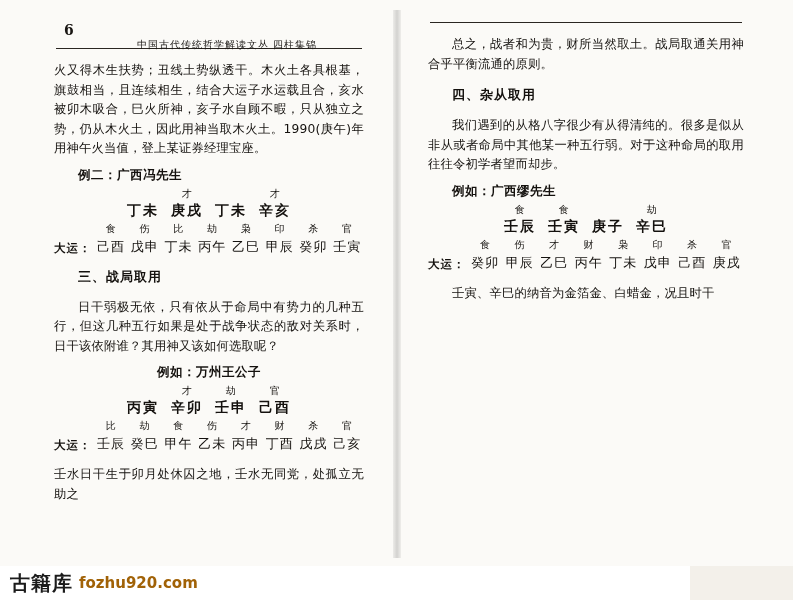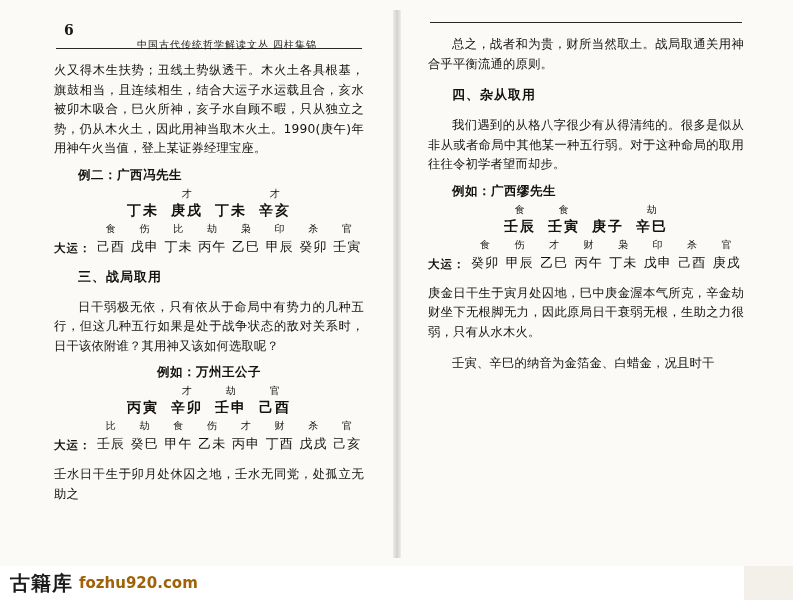--- a/index.html
+++ b/index.html
@@ -155,21 +155,21 @@
   }
   .tengods .cell {
     flex: 1;
     text-align: center;
     letter-spacing: 0.5px;
   }
   .footer {
     position: absolute;
     left: 0;
     top: 566px;
-    width: 744px;
+    width: 690px;
     height: 34px;
     background: #ffffff;
     display: flex;
     align-items: center;
     padding-left: 10px;
     box-sizing: border-box;
   }
   .footer .logo-cn {
     font-family: "DejaVu Serif", serif;
     font-size: 20px;
@@ -337,21 +337,20 @@
           <span class="cell">甲辰</span>
           <span class="cell">乙巳</span>
           <span class="cell">丙午</span>
           <span class="cell">丁未</span>
           <span class="cell">戊申</span>
           <span class="cell">己酉</span>
           <span class="cell">庚戌</span>
         </span>
       </div>
 
-      <p class="body">庚金日干生于寅月处囚地，巳中庚金渥本气所克，辛金劫财坐下无根脚无力，因此原局日干衰弱无根，生助之力很弱，只有从水木火。</p>
       <p class="body indent">壬寅、辛巳的纳音为金箔金、白蜡金，况且时干</p>
     </div>
 
   </div>
 
   <div class="footer">
     <span class="logo-cn">古籍库</span>
     <span class="logo-en">fozhu920.com</span>
   </div>
 </div>

